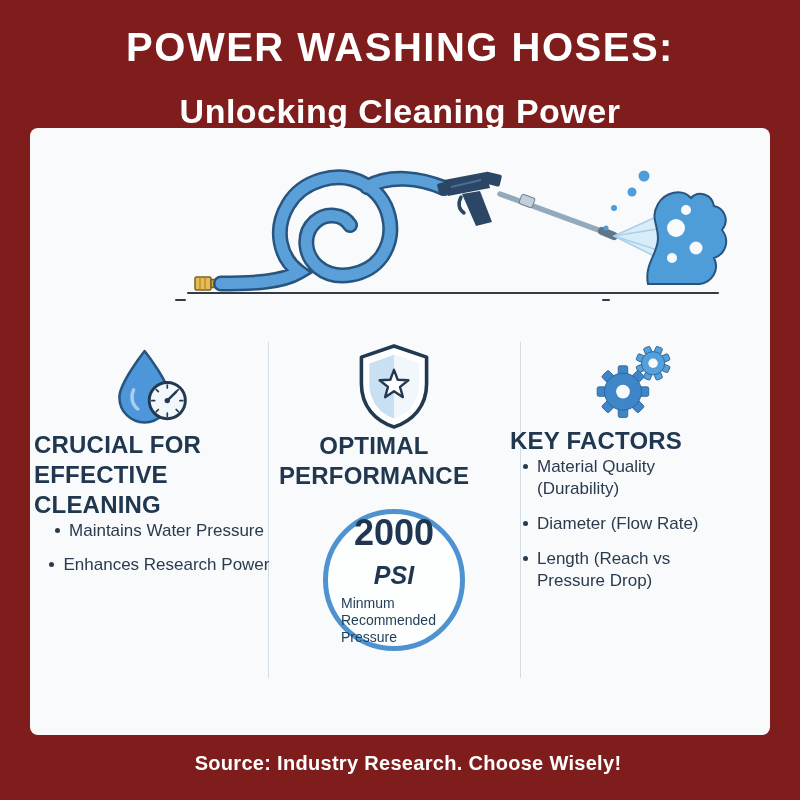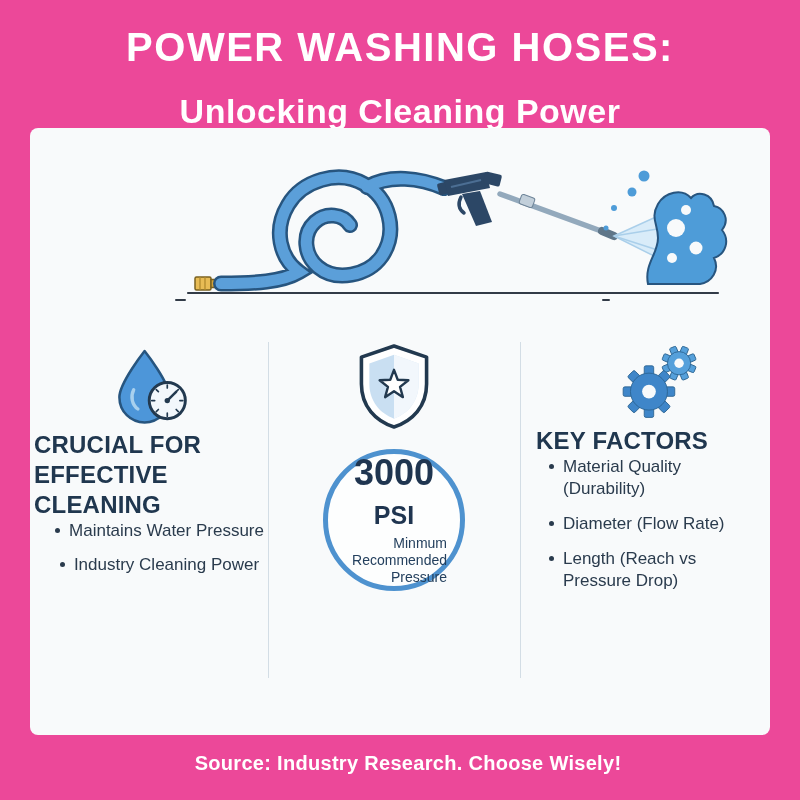--- a/index.html
+++ b/index.html
@@ -1,35 +1,35 @@
 <!DOCTYPE html>
 <html><head>
 <meta charset="utf-8">
 <style>
   html,body{margin:0;padding:0;}
   body{width:800px;height:800px;overflow:hidden;font-family:"Liberation Sans",sans-serif;}
-  .page{position:relative;width:800px;height:800px;background:#ec4899;overflow:hidden;}
+  .page{position:relative;width:800px;height:800px;background:#7f1d1d;overflow:hidden;}
 
   
   .header{padding-top:24px;text-align:center;color:#FFFFFF;}
   .title-line1{font-size:40px;font-weight:bold;letter-spacing:1.5px;line-height:1.15;}
   .title-line2{font-size:34px;font-weight:bold;letter-spacing:0.5px;margin-top:22px;}
 
   
   .card{position:absolute;left:30px;top:128px;width:740px;height:607px;background:#F8FAFB;border-radius:8px;}
   .illustration{position:absolute;top:8px;left:0;width:740px;height:185px;}
 
   .divider{position:absolute;top:214px;width:1px;height:336px;background:#D3DDE5;}
   .divider-1{left:238px;}
   .divider-2{left:490px;}
 
   .col{position:absolute;top:200px;}
   .col-cleaning{left:4px;width:238px;}
   .col-performance{left:238px;width:252px;text-align:center;}
-  .col-factors{left:506px;width:250px;}
+  .col-factors{left:480px;width:250px;}
 
   .icon-drop{display:block;width:84px;height:84px;margin:18px auto 0;}
   .icon-shield{display:block;width:80px;height:89px;margin:14px auto 0;}
   .icon-gears{display:block;width:86px;height:86px;margin:12px auto 0;}
 
   h2.heading{margin:0;color:#20374F;font-size:24px;font-weight:bold;line-height:1.25;letter-spacing:0.2px;}
   .heading-cleaning{margin:26px 0 0 46px;width:178px;}
   .heading-performance{margin:20px auto 0;width:212px;font-size:25px;}
   .heading-factors{margin:30px 0 0 58px;white-space:nowrap;}
 
@@ -38,22 +38,22 @@
   .blt{display:inline-block;width:5px;height:5px;background:#2A3B4D;border-radius:50%;margin-right:9px;vertical-align:3px;}
   .bullets-cleaning{margin:24px 0 0 14px;}
   .bullets-cleaning li{margin-bottom:12px;white-space:nowrap;text-align:center;}
   .bullets-factors{margin:30px 0 0 45px;}
   .bullets-factors li{margin-bottom:13px;max-width:198px;}
   .bullets-factors li:nth-child(2){white-space:nowrap;max-width:none;}
 
   .psi-circle{width:132px;height:132px;border:5px solid #4E92CF;border-radius:50%;margin:18px auto 0;
               background:#FDFEFE;display:flex;flex-direction:column;align-items:center;justify-content:center;}
   .psi-value{font-size:36px;font-weight:bold;color:#1F3550;line-height:1;}
-  .psi-unit{font-size:25px;font-weight:bold;color:#1F3550;line-height:1.1;margin-top:11px;}
-  .psi-caption{font-size:14px;color:#24405E;width:106px;line-height:1.18;margin-top:6px;text-align:right;}
+  .psi-unit{font-size:25px;font-weight:bold;color:#1F3550;line-height:1.1;margin-top:11px;font-style:italic;}
+  .psi-caption{font-size:14px;color:#24405E;width:106px;line-height:1.18;margin-top:6px;text-align:left;}
 
   .footer{position:absolute;left:0;top:752px;width:800px;text-align:center;
           font-size:20px;font-weight:bold;color:#FFFFFF;letter-spacing:0.3px;padding-left:8px;}
 </style>
 </head>
 <body>
 
 <div class="page">
 
   <div class="header">
@@ -124,33 +124,34 @@
         <path d="M40 6 C40 6 10 44 10 61 C10 78 23.5 91 40 91 C56.5 91 70 78 70 61 C70 44 40 6 40 6 Z" fill="#4D96D9" stroke="#27557F" stroke-width="3" stroke-linejoin="round"></path>
         <path d="M27 52 C23 60 25 70 32 75" stroke="#A8D0EE" stroke-width="4" fill="none" stroke-linecap="round"></path>
         <circle cx="67" cy="65" r="21.5" fill="#F2F7FB" stroke="#22394F" stroke-width="3.5"></circle>
         <path d="M82 65 L85.5 65 M77.6 75.6 L80.1 78.1 M67 80 L67 83.5 M56.4 75.6 L53.9 78.1 M52 65 L48.5 65 M56.4 54.4 L53.9 51.9 M67 50 L67 46.5 M77.6 54.4 L80.1 51.9" stroke="#22394F" stroke-width="2" stroke-linecap="round"></path>
         <line x1="67" y1="65" x2="77.5" y2="54.5" stroke="#22394F" stroke-width="3" stroke-linecap="round"></line>
         <circle cx="67" cy="65" r="3.2" fill="#22394F"></circle>
       </svg>
       <h2 class="heading heading-cleaning">CRUCIAL FOR EFFECTIVE CLEANING</h2>
       <ul class="bullets bullets-cleaning">
         <li><span class="blt"></span><span>Maintains Water Pressure</span></li>
-        <li><span class="blt"></span><span>Industry Cleaning Power</span></li>
+        <li><span class="blt"></span><span>Enhances Research Power</span></li>
       </ul>
     </section>
 
     <section class="col col-performance">
       <svg class="icon-shield" viewBox="0 0 100 112">
         <path d="M50 5 L91 19 V53 C91 81 73.5 99.5 50 107 C26.5 99.5 9 81 9 53 V19 Z" fill="#FFFFFF" stroke="#22394F" stroke-width="4.5" stroke-linejoin="round"></path>
         <path d="M50 16 L81 27 V53 C81 75 67 90.5 50 96.5 C33 90.5 19 75 19 53 V27 Z" fill="#C9DFF2"></path>
         <path d="M50 16 L81 27 V53 C81 75 67 90.5 50 96.5 Z" fill="#FFFFFF" opacity="0.75"></path>
         <path d="M50 35 L54.7 47.5 L68.1 48.1 L57.6 56.5 L61.2 69.4 L50 62 L38.8 69.4 L42.4 56.5 L31.9 48.1 L45.3 47.5 Z" fill="#FFFFFF" stroke="#22394F" stroke-width="3" stroke-linejoin="round"></path>
       </svg>
+      <h2 class="heading heading-performance">OPTIMAL PERFORMANCE</h2>
       <div class="psi-circle">
-        <div class="psi-value">3000</div>
+        <div class="psi-value">2000</div>
         <div class="psi-unit">PSI</div>
         <div class="psi-caption">Minmum Recommended Pressure</div>
       </div>
     </section>
 
     <section class="col col-factors">
       <svg class="icon-gears" viewBox="0 0 100 100">
         <g transform="translate(71,27)" fill="#55A0DB" stroke="#2A628F" stroke-width="1">
           <rect x="-4" y="-20" width="8" height="8" rx="1.5" transform="rotate(22.5)"></rect>
           <rect x="-4" y="-20" width="8" height="8" rx="1.5" transform="rotate(67.5)"></rect>

